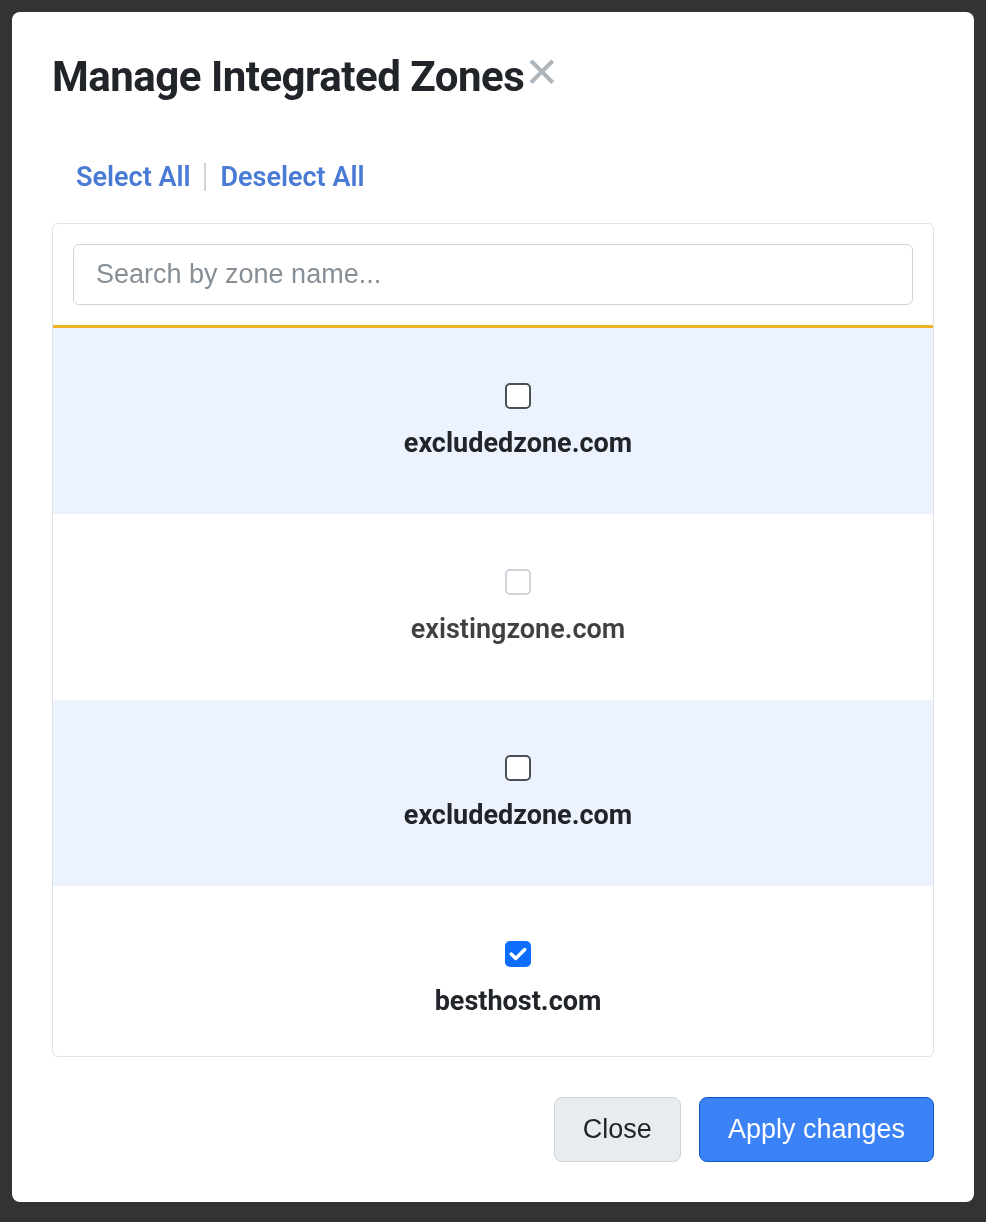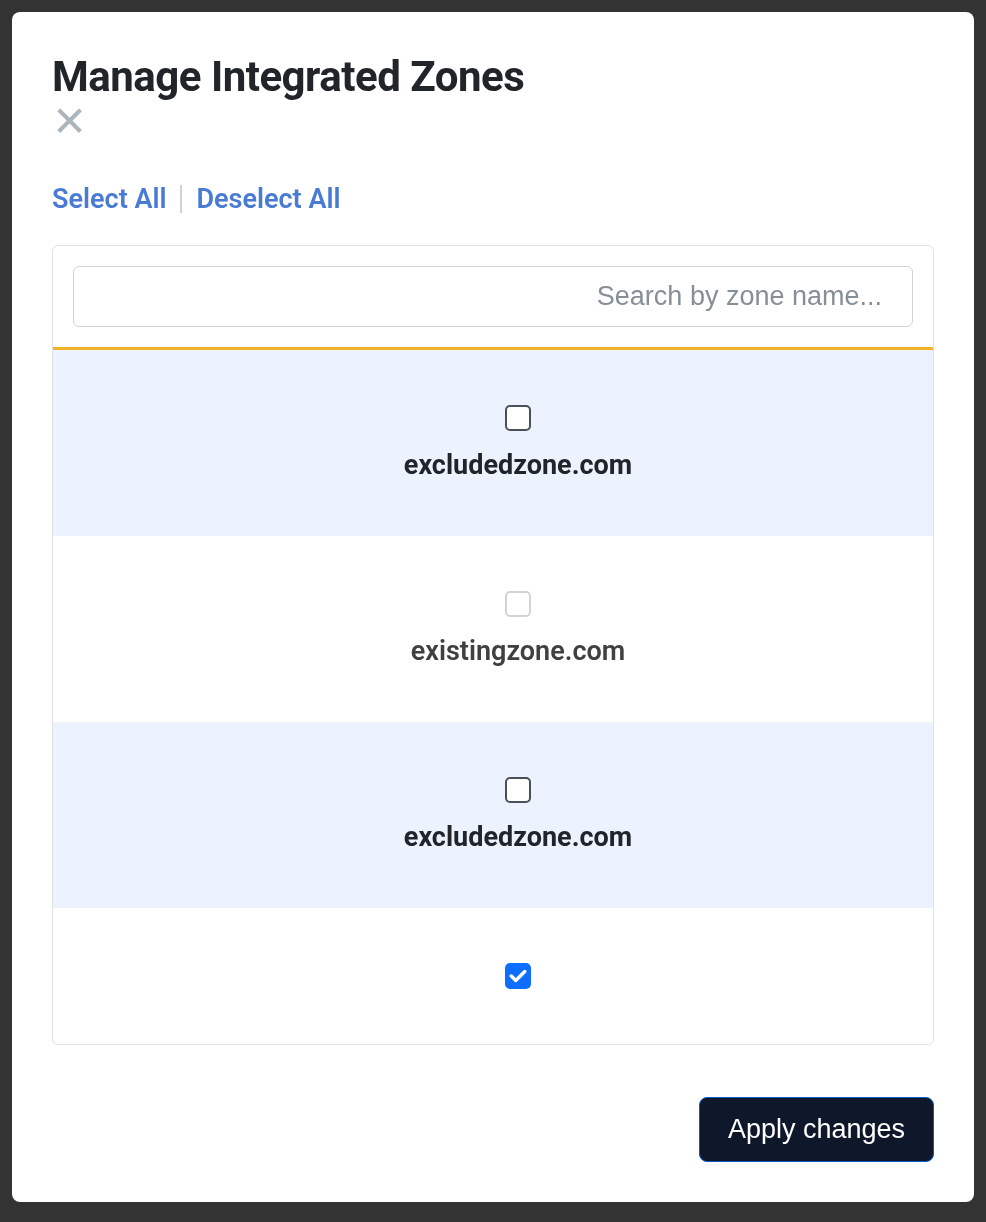--- a/index.html
+++ b/index.html
@@ -23,42 +23,42 @@
       background: #fff;
       border-radius: 8px;
       padding: 40px;
       display: flex;
       flex-direction: column;
     }
     .modal-header {
       display: flex;
       justify-content: flex-start;
       align-items: flex-start;
-      margin-bottom: 40px;
-      flex-direction: column;
+      margin-bottom: 60px;
     }
     .modal-title {
       font-size: 42px;
       font-weight: 700;
       color: #212529;
       letter-spacing: -0.5px;
     }
     .close-icon {
       font-size: 42px;
       color: #adb5bd;
       cursor: pointer;
       line-height: 1;
       font-weight: 300;
       user-select: none;
     }
     .selection-links {
       display: flex;
       align-items: center;
       gap: 14px;
       margin-bottom: 30px;
+      margin-left: 24px;
     }
     .link {
       font-size: 27px;
       font-weight: 600;
       color: #4a7bd4;
       cursor: pointer;
     }
     .divider {
       width: 2px;
       height: 28px;
@@ -68,27 +68,26 @@
       border: 1px solid #dee2e6;
       border-radius: 6px;
       overflow: hidden;
     }
     .search-wrapper {
       padding: 20px;
       border-bottom: 3px solid #f0b429;
     }
     .search-input {
       width: 100%;
-      padding: 14px 30px;
+      padding: 14px 22px;
       font-size: 27px;
       border: 1px solid #ced4da;
       border-radius: 6px;
       color: #212529;
       outline: none;
-      text-align: right;
     }
     .search-input::placeholder {
       color: #868e96;
     }
     .zone-list {
       display: flex;
       flex-direction: column;
     }
     .zone-item {
       display: flex;
@@ -151,21 +150,21 @@
       border-radius: 8px;
       cursor: pointer;
       border: 1px solid transparent;
     }
     .btn-secondary {
       background: #e9ecef;
       border-color: #ced4da;
       color: #212529;
     }
     .btn-primary {
-      background: #0f172a;
+      background: #3b82f6;
       border-color: #0d58c4;
       color: #fff;
     }
   </style>
 </head>
 <body>
 
 <div class="modal">
   <div class="modal-header">
     <h1 class="modal-title">Manage Integrated Zones</h1>
@@ -204,21 +203,23 @@
         </span>
         <span class="zone-label">excludedzone.com</span>
       </div>
 
       <div class="zone-item">
         <span class="checkbox checked">
           <svg viewBox="0 0 16 16" fill="none" stroke="#fff" stroke-width="3" stroke-linecap="round" stroke-linejoin="round">
               <polyline points="2,8 6,12 14,4"></polyline>
             </svg>
         </span>
+        <span class="zone-label">besthost.com</span>
       </div>
 
     </div>
   </div>
 
   <div class="modal-footer">
+    <button class="btn btn-secondary">Close</button>
     <button class="btn btn-primary">Apply changes</button>
   </div>
 </div>
 
 </body></html>

